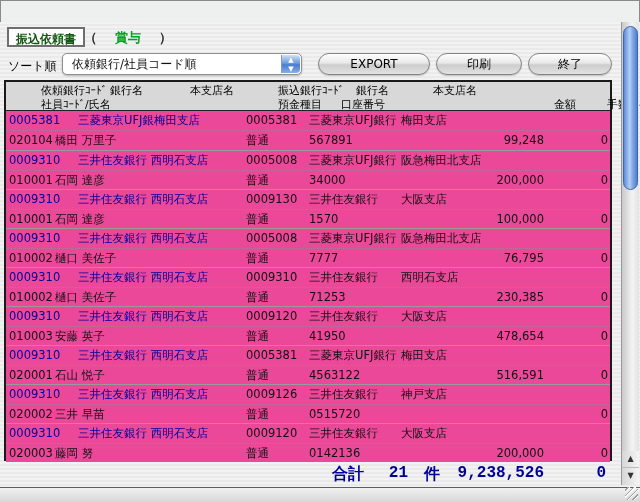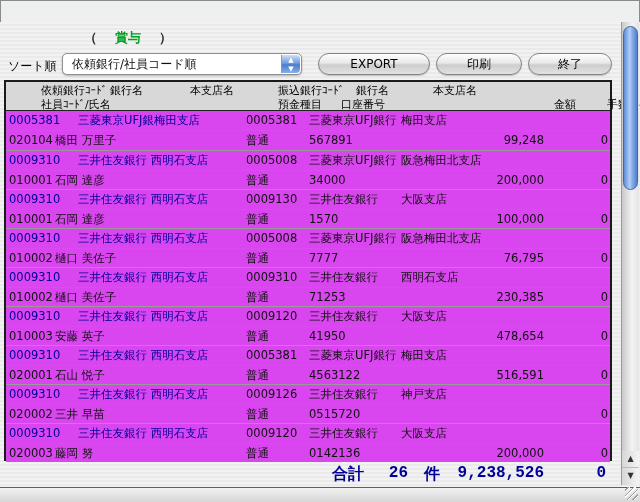--- a/index.html
+++ b/index.html
@@ -53,21 +53,21 @@
 
   
   .table { position:absolute; left:4px; top:58px; width:608px; height:381px;
            border:2px solid #1a1a1a; background:#fff; }
   .thead { position:relative; height:29px; background:#d8d8d8; border-bottom:1px solid #222;
            font-size:11px; color:#000; }
   .thead span { position:absolute; white-space:nowrap;margin-left:32px; }
   .h1 { top:1px; } .h2 { top:15px; }
 
   .tbody { position:relative; }
-  .record { position:relative; height:39px; border-top:1px solid #9a9a9a; background:#d946ef; }
+  .record { position:relative; height:39px; border-top:1px solid #9a9a9a; background:#ec4899; }
   .record:first-child { border-top:none; }
   .rline { position:absolute; left:0; right:0; height:19px; font-size:11.5px; white-space:nowrap; }
   .rline-a { top:0; line-height:19px; }
   .rline-b { top:19px; line-height:19px; border-top:1px dotted #8c8c8c; }
   .rline span { position:absolute; white-space:nowrap; }
   .blue { color:#000099; }
 
   .c-code      { left:3px; }
   .c-reqbank   { left:72px; }
   .c-trfcode   { left:240px; }
@@ -112,20 +112,21 @@
           background:repeating-linear-gradient(135deg, transparent 0 2px, #9b9b9b 2px 3px, #fdfdfd 3px 4px); }
 </style>
 </head>
 <body>
 
 <div class="window">
 
 
   <div class="content">
 
+    <div class="doc-box">振込依頼書</div>
     <div class="paren-group"><span class="paren">（</span><span class="bonus">賞与</span><span class="paren">）</span></div>
 
     <div class="sort-label">ソート順</div>
     <div class="popup">
       <span>依頼銀行/社員コード順</span>
       <div class="popup-arrows">▲<br>▼</div>
     </div>
     <div class="aqua-btn btn-export">EXPORT</div>
     <div class="aqua-btn btn-print">印刷</div>
     <div class="aqua-btn btn-close">終了</div>
@@ -303,21 +304,21 @@
       <span class="c-acctno">0142136</span>
       <span class="c-amount">200,000</span>
       <span class="c-fee">0</span>
     </div>
   </div>
 </div>
     </div>
 
     <div class="totalrow">
       <span class="t-label">合計</span>
-      <span class="t-count">26</span>
+      <span class="t-count">21</span>
       <span class="t-unit">件</span>
       <span class="t-amount">9,238,526</span>
       <span class="t-fee">0</span>
     </div>
   </div>
 
   <div class="scrollbar">
     <div class="thumb"></div>
   </div>
   <div class="sb-btns">

